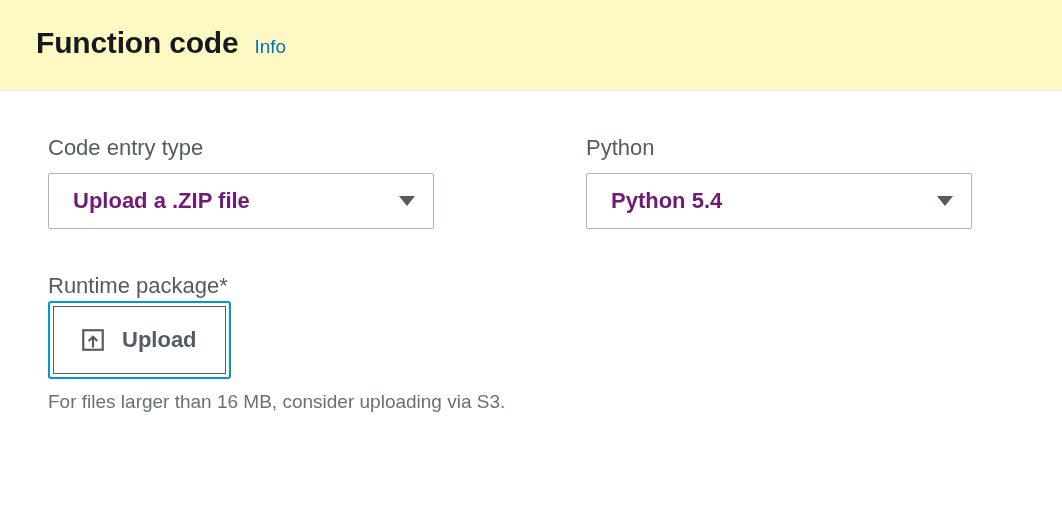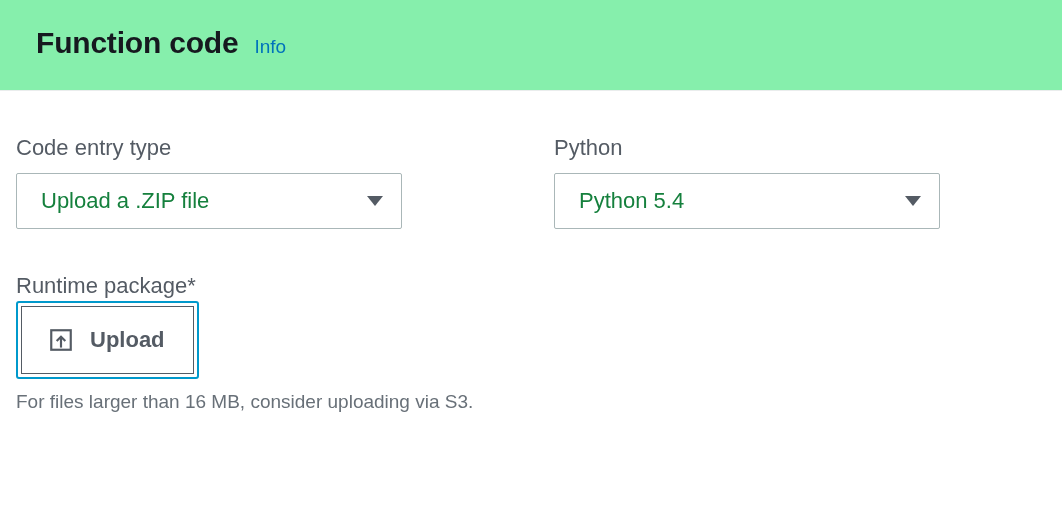--- a/index.html
+++ b/index.html
@@ -8,41 +8,41 @@
       padding: 0;
     }
     body {
       font-family: "Amazon Ember", "Helvetica Neue", Helvetica, Arial, sans-serif;
       background: #ffffff;
       width: 1062px;
       height: 520px;
       overflow: hidden;
     }
     .header {
-      background: #86efac;
+      background: #fef9c3;
       border-bottom: 1px solid #eaeded;
       padding: 26px 36px 30px 36px;
       display: flex;
       align-items: baseline;
       gap: 16px;
     }
     .header-title {
       font-size: 30px;
       font-weight: 700;
       color: #16191f;
       letter-spacing: -0.2px;
     }
     .info-link {
       font-size: 19px;
       color: #0073bb;
       font-weight: 400;
       cursor: pointer;
     }
     .content {
-      padding: 44px 36px 0 16px;
+      padding: 44px 36px 0 48px;
     }
     .row {
       display: flex;
       gap: 152px;
     }
     .field {
       display: flex;
       flex-direction: column;
     }
     .field-label {
@@ -58,22 +58,22 @@
       height: 56px;
       display: flex;
       align-items: center;
       justify-content: space-between;
       padding: 0 18px 0 24px;
       cursor: pointer;
       min-width: 386px;
     }
     .select-value {
       font-size: 22px;
-      color: #15803d;
-      font-weight: 400;
+      color: #701a75;
+      font-weight: 700;
     }
     .caret {
       width: 0;
       height: 0;
       border-left: 8px solid transparent;
       border-right: 8px solid transparent;
       border-top: 10px solid #545b64;
     }
     .section {
       margin-top: 44px;

